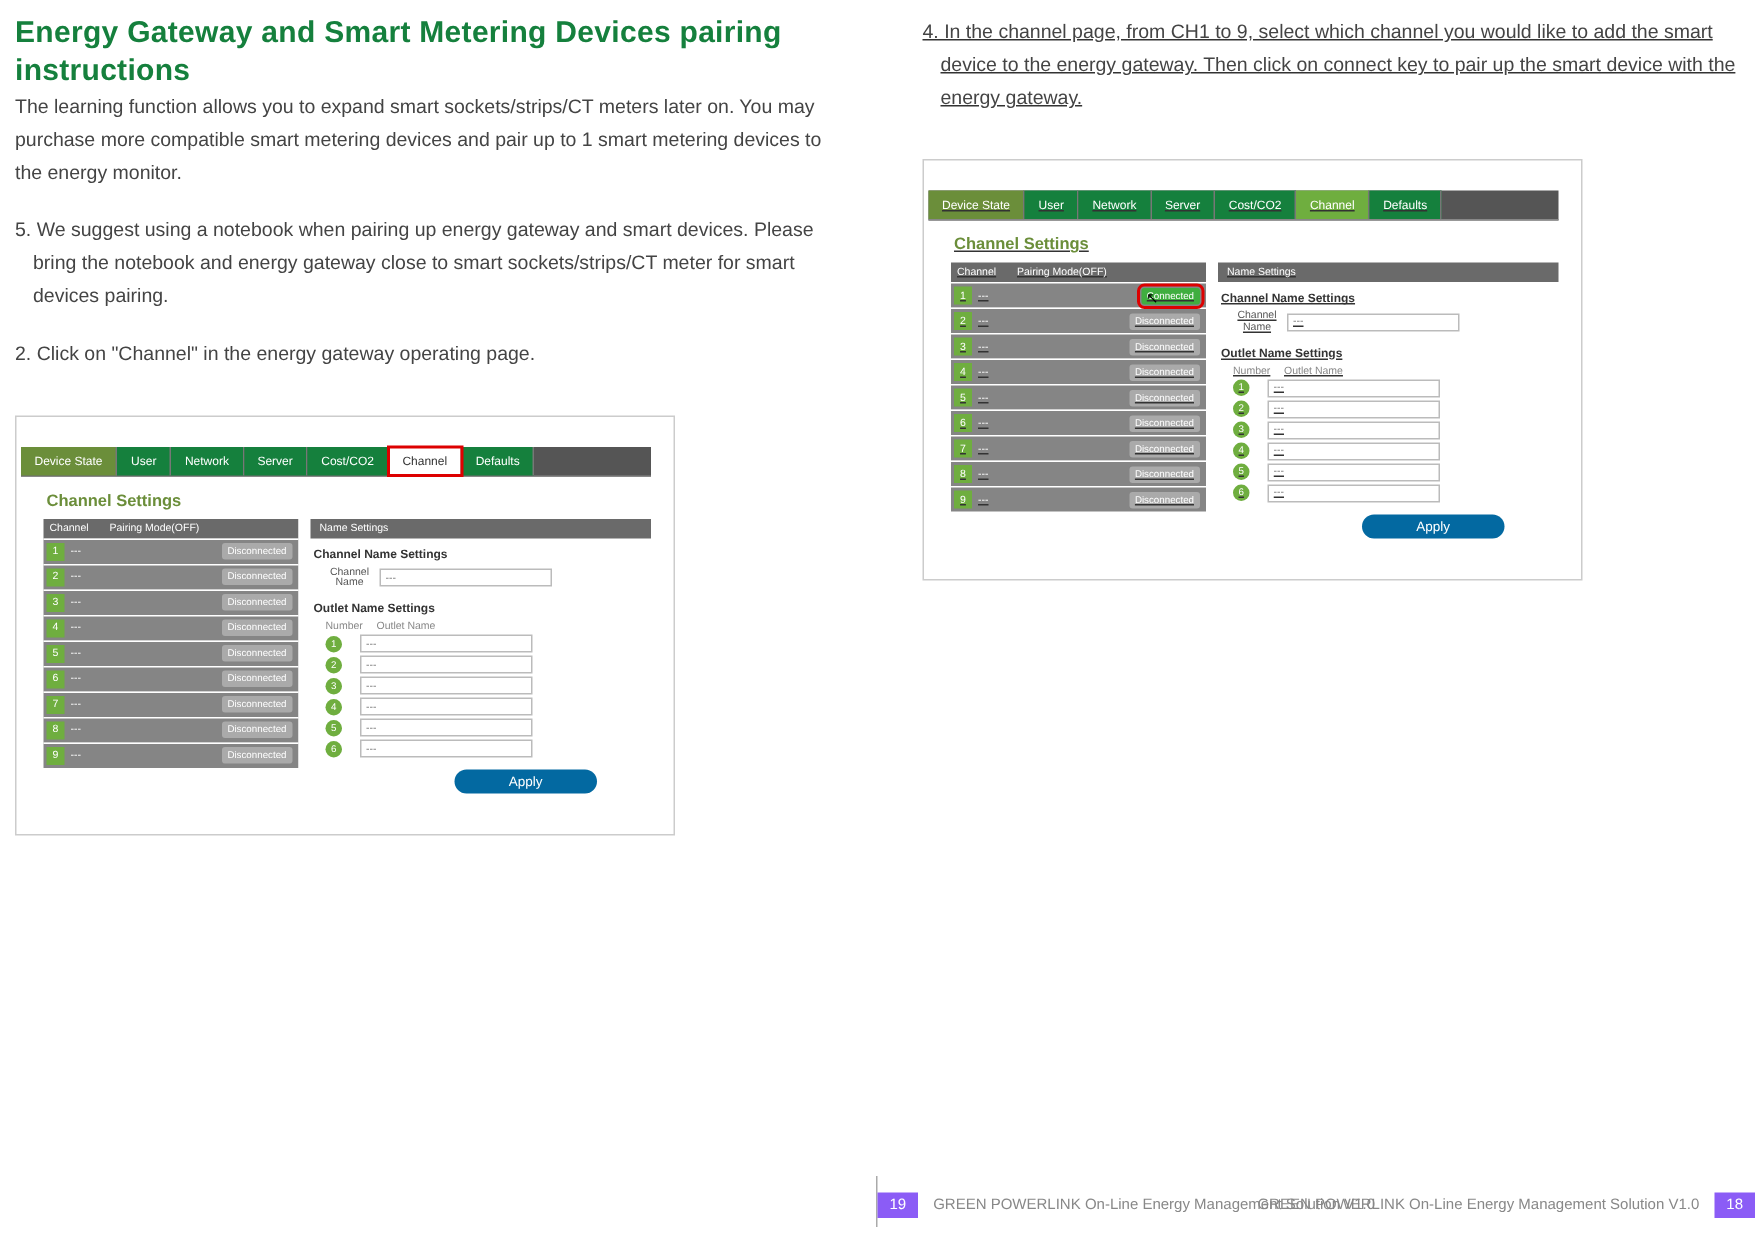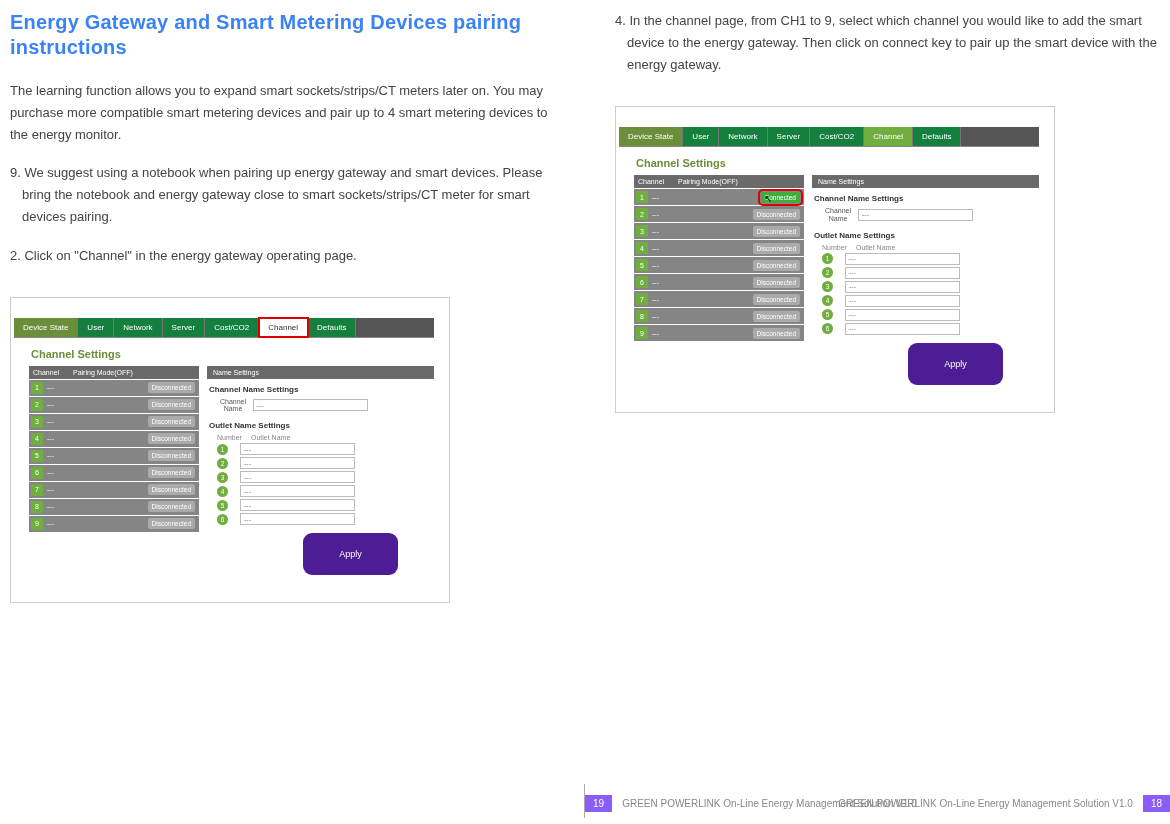--- a/index.html
+++ b/index.html
@@ -13,28 +13,28 @@
   }
   .spread {
     display: flex;
     height: 100%;
   }
   .page {
     width: 50%;
     padding: 10px 30px 50px 10px;
     position: relative;
   }
-  .page.right { padding: 10px 10px 50px 30px; }
+  .page.right { padding: 10px 10px 50px 30px; text-decoration: underline; }
 
   .title {
     font-size: 20px;
     font-weight: 700;
-    color: #3b82f6;
+    color: #15803d;
     line-height: 1.25;
-    margin-bottom: 20px;
+    margin-bottom: 0;
     letter-spacing: 0.2px;
   }
   .para {
     font-size: 13px;
     color: #444;
     line-height: 1.7;
     margin-bottom: 16px;
   }
   .step {
     font-size: 13px;
@@ -189,24 +189,24 @@
     color: #fff;
     font-size: 6.5px;
     display: flex;
     align-items: center;
     justify-content: center;
     margin-right: 12px;
   }
   .apply-wrap { text-align: center; margin: 8px 0 12px; padding-left: 60px; }
   .apply {
     display: inline-block;
-    background: #4c1d95;
+    background: #0369a1;
     color: #fff;
     border-radius: 9px;
-    padding: 16px 36px;
+    padding: 3px 36px;
     font-size: 9px;
   }
 
   .footer {
     position: absolute;
     bottom: 12px;
     display: flex;
     align-items: center;
     font-size: 10px;
     color: #888;
@@ -235,22 +235,22 @@
     pointer-events: none;
   }
 </style>
 </head>
 <body>
 
 <div class="spread">
 
   <div class="page left">
     <h1 class="title">Energy Gateway and Smart Metering Devices pairing instructions</h1>
-    <p class="para">The learning function allows you to expand smart sockets/strips/CT meters later on. You may purchase more compatible smart metering devices and pair up to 4 smart metering devices to the energy monitor.</p>
-    <p class="step">9. We suggest using a notebook when pairing up energy gateway and smart devices. Please bring the notebook and energy gateway close to smart sockets/strips/CT meter for smart devices pairing.</p>
+    <p class="para">The learning function allows you to expand smart sockets/strips/CT meters later on. You may purchase more compatible smart metering devices and pair up to 1 smart metering devices to the energy monitor.</p>
+    <p class="step">5. We suggest using a notebook when pairing up energy gateway and smart devices. Please bring the notebook and energy gateway close to smart sockets/strips/CT meter for smart devices pairing.</p>
     <p class="step">2. Click on "Channel" in the energy gateway operating page.</p>
 
     <div class="shot">
       <div class="shot-inner">
         <div class="nav">
           <div class="tab active">Device State</div>
           <div class="tab">User</div>
           <div class="tab">Network</div>
           <div class="tab">Server</div>
           <div class="tab">Cost/CO2</div>

